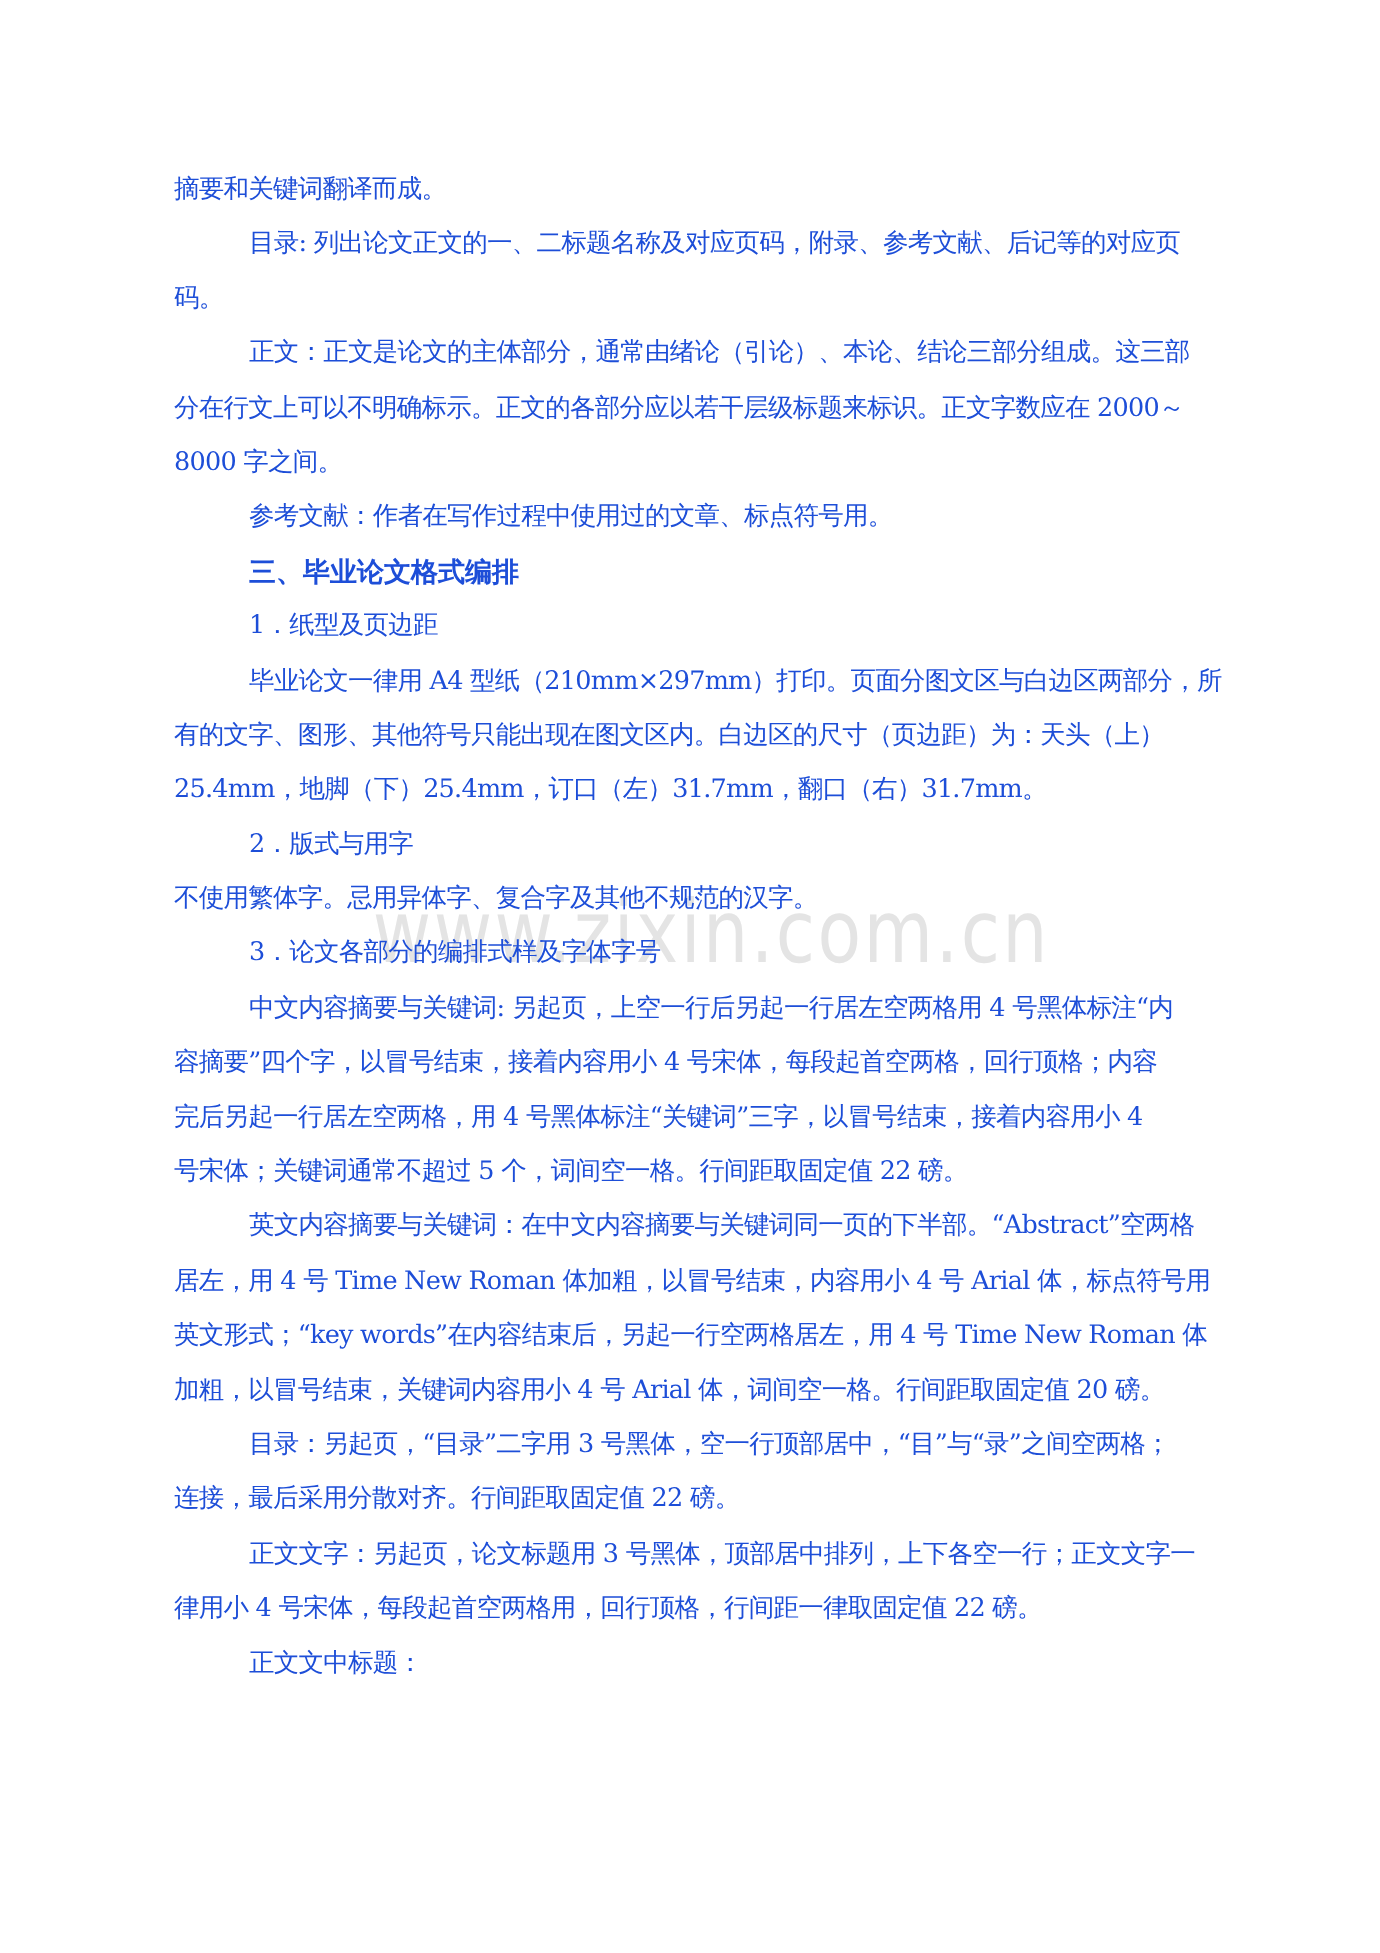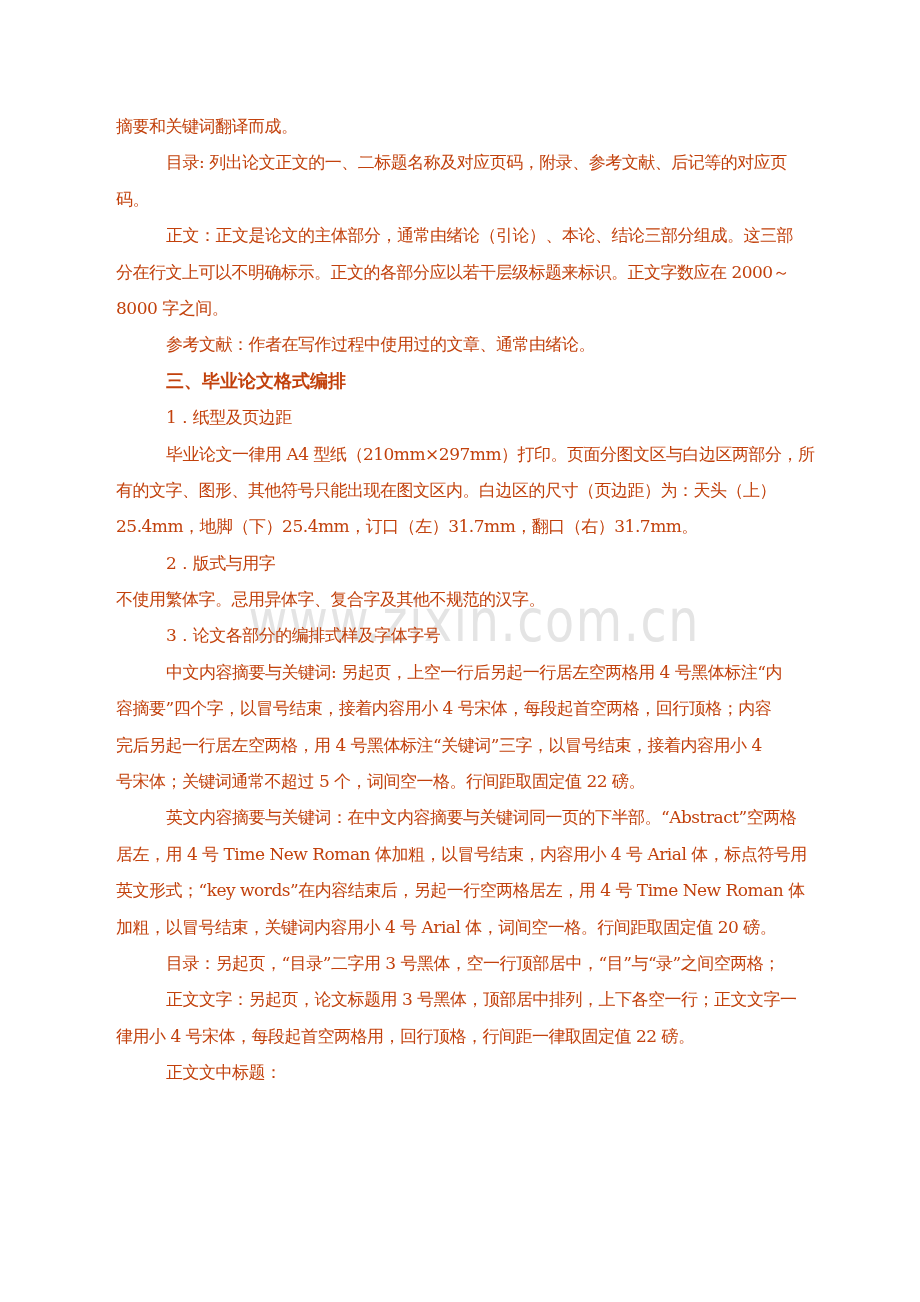--- a/index.html
+++ b/index.html
@@ -58,43 +58,44 @@
 </style>
 </head>
 <body>
 
 <div class="page" style="background: rgb(255, 255, 255);">
 
   <div class="watermark-layer">
     <span class="watermark-text" style="color: rgb(228, 228, 228);">www.zixin.com.cn</span>
   </div>
 
-  <div class="content" style="color: #c2410c;">
+  <div class="content" style="color: #1d4ed8;">
     <div class="ln">摘要和关键词翻译而成。</div>
     <div class="ln in">目录: 列出论文正文的一、二标题名称及对应页码，附录、参考文献、后记等的对应页</div>
     <div class="ln">码。</div>
     <div class="ln in">正文：正文是论文的主体部分，通常由绪论（引论）、本论、结论三部分组成。这三部</div>
     <div class="ln">分在行文上可以不明确标示。正文的各部分应以若干层级标题来标识。正文字数应在 2000～</div>
     <div class="ln">8000 字之间。</div>
-    <div class="ln in">参考文献：作者在写作过程中使用过的文章、通常由绪论。</div>
+    <div class="ln in">参考文献：作者在写作过程中使用过的文章、标点符号用。</div>
     <div class="ln in hd">三、毕业论文格式编排</div>
     <div class="ln in">1．纸型及页边距</div>
     <div class="ln in">毕业论文一律用 A4 型纸（210mm×297mm）打印。页面分图文区与白边区两部分，所</div>
     <div class="ln">有的文字、图形、其他符号只能出现在图文区内。白边区的尺寸（页边距）为：天头（上）</div>
     <div class="ln">25.4mm，地脚（下）25.4mm，订口（左）31.7mm，翻口（右）31.7mm。</div>
     <div class="ln in">2．版式与用字</div>
     <div class="ln">不使用繁体字。忌用异体字、复合字及其他不规范的汉字。</div>
     <div class="ln in">3．论文各部分的编排式样及字体字号</div>
     <div class="ln in">中文内容摘要与关键词: 另起页，上空一行后另起一行居左空两格用 4 号黑体标注“内</div>
     <div class="ln">容摘要”四个字，以冒号结束，接着内容用小 4 号宋体，每段起首空两格，回行顶格；内容</div>
     <div class="ln">完后另起一行居左空两格，用 4 号黑体标注“关键词”三字，以冒号结束，接着内容用小 4</div>
     <div class="ln">号宋体；关键词通常不超过 5 个，词间空一格。行间距取固定值 22 磅。</div>
     <div class="ln in">英文内容摘要与关键词：在中文内容摘要与关键词同一页的下半部。“Abstract”空两格</div>
     <div class="ln">居左，用 4 号 Time New Roman 体加粗，以冒号结束，内容用小 4 号 Arial 体，标点符号用</div>
     <div class="ln">英文形式；“key words”在内容结束后，另起一行空两格居左，用 4 号 Time New Roman 体</div>
     <div class="ln">加粗，以冒号结束，关键词内容用小 4 号 Arial 体，词间空一格。行间距取固定值 20 磅。</div>
     <div class="ln in">目录：另起页，“目录”二字用 3 号黑体，空一行顶部居中，“目”与“录”之间空两格；</div>
+    <div class="ln">连接，最后采用分散对齐。行间距取固定值 22 磅。</div>
     <div class="ln in">正文文字：另起页，论文标题用 3 号黑体，顶部居中排列，上下各空一行；正文文字一</div>
     <div class="ln">律用小 4 号宋体，每段起首空两格用，回行顶格，行间距一律取固定值 22 磅。</div>
     <div class="ln in">正文文中标题：</div>
   </div>
 
 </div>
 
 </body></html>

